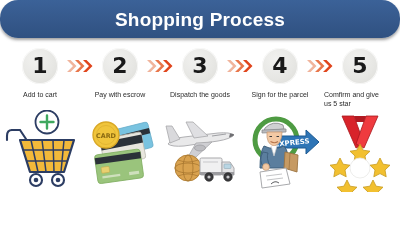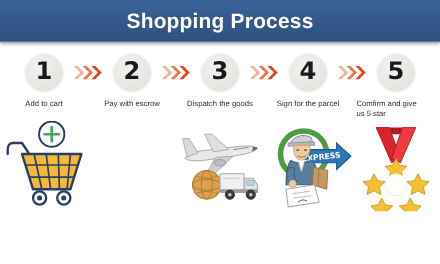--- a/index.html
+++ b/index.html
@@ -27,20 +27,21 @@
   #header {
     position: absolute;
     left: 0; top: 0;
     width: 400px;
     height: 38px;
     background: linear-gradient(180deg, #3b6298 0%, #36598c 50%, #2f5181 100%);
     box-shadow: 0 2px 3px rgba(80,80,80,0.55);
     display: flex;
     align-items: center;
     justify-content: center;
+    border-radius: 18px;
   }
   #header-title {
     color: #ffffff;
     font-size: 19px;
     font-weight: bold;
     letter-spacing: 0.2px;
     line-height: 1;
     text-align: center;
     font-family: "Liberation Sans", sans-serif;
   }
@@ -198,20 +199,47 @@
           <path d="M47 5.5 L47 18.5 M40.5 12 L53.5 12" stroke="#3fa85f" stroke-width="2.4" stroke-linecap="round"></path>
         </svg>
       </div>
     </div>
 
     <div class="step step-1">
       <div class="circle">
         <span class="circle-num">2</span>
       </div>
       <div class="caption">Pay with escrow</div>
+      <div class="art">
+        <svg width="80" height="82" viewBox="0 0 80 82">
+
+          <g transform="rotate(-14 44 34)">
+            <rect x="32" y="18" width="40" height="26" rx="2.5" fill="#79c3e0" stroke="#6aafcb" stroke-width="0.8"></rect>
+            <rect x="32" y="24.5" width="40" height="5.5" fill="#2b3138"></rect>
+          </g>
+
+          <g transform="rotate(-11 40 40)">
+            <rect x="22" y="26" width="42" height="27" rx="2.5" fill="#e8e6de" stroke="#bdbbb2" stroke-width="0.8"></rect>
+            <rect x="22" y="29" width="42" height="8" fill="#2b3138"></rect>
+            <rect x="26" y="43" width="14" height="2.6" fill="#b9b7ae"></rect>
+          </g>
+
+          <g transform="rotate(-8 38 56)">
+            <rect x="16" y="42" width="46" height="29" rx="3" fill="#9ac47c" stroke="#7fae60" stroke-width="0.8"></rect>
+            <rect x="16" y="45" width="46" height="6.5" fill="#2b3138"></rect>
+            <rect x="21" y="55" width="8" height="6" rx="1" fill="#e8d070" stroke="#c8ad4d" stroke-width="0.6"></rect>
+            <rect x="21" y="64" width="18" height="2.2" fill="#cfe0bd"></rect>
+            <rect x="48" y="63.5" width="10" height="3.2" fill="#cfe0bd"></rect>
+          </g>
+
+          <circle cx="26" cy="25" r="13" fill="#f0c53c" stroke="#d9a826" stroke-width="1.4"></circle>
+          <circle cx="26" cy="25" r="9.5" fill="none" stroke="#e0b331" stroke-width="0.9"></circle>
+          <text x="26" y="28.2" text-anchor="middle" font-family="DejaVu Sans, sans-serif" font-size="6.4" font-weight="bold" fill="#8a6a12">CARD</text>
+        </svg>
+      </div>
     </div>
 
     <div class="step step-2">
       <div class="circle">
         <span class="circle-num">3</span>
       </div>
       <div class="caption">Dispatch the goods</div>
       <div class="art">
         <svg width="80" height="82" viewBox="0 0 80 82">
 

